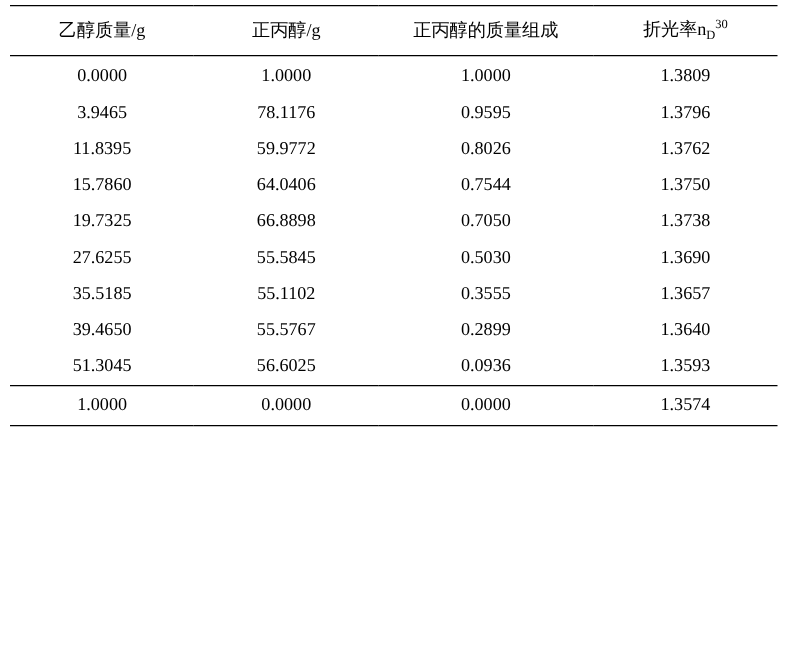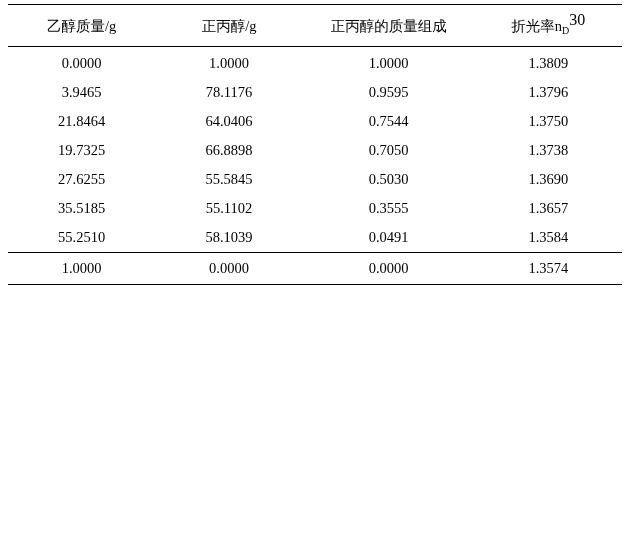--- a/index.html
+++ b/index.html
@@ -58,21 +58,21 @@
   }
   .col-a { width: 24%; }
   .col-b { width: 24%; }
   .col-c { width: 28%; }
   .col-d { width: 24%; }
   sub {
     font-size: 10px;
     vertical-align: -3px;
   }
   sup {
-    font-size: 16px;
+    font-size: 10px;
     vertical-align: 6px;
     text-align: center;
   }
   .hdr-ri {
     letter-spacing: 0;
   }
 </style>
 </head>
 <body>
 
@@ -99,21 +99,27 @@
         <td>1.0000</td>
         <td>1.3809</td>
       </tr>
       <tr class="data-row">
         <td>3.9465</td>
         <td>78.1176</td>
         <td>0.9595</td>
         <td>1.3796</td>
       </tr>
       <tr class="data-row">
-        <td>21.8464</td>
+        <td>11.8395</td>
+        <td>59.9772</td>
+        <td>0.8026</td>
+        <td>1.3762</td>
+      </tr>
+      <tr class="data-row">
+        <td>15.7860</td>
         <td>64.0406</td>
         <td>0.7544</td>
         <td>1.3750</td>
       </tr>
       <tr class="data-row">
         <td>19.7325</td>
         <td>66.8898</td>
         <td>0.7050</td>
         <td>1.3738</td>
       </tr>
@@ -123,24 +129,30 @@
         <td>0.5030</td>
         <td>1.3690</td>
       </tr>
       <tr class="data-row">
         <td>35.5185</td>
         <td>55.1102</td>
         <td>0.3555</td>
         <td>1.3657</td>
       </tr>
       <tr class="data-row">
-        <td>55.2510</td>
-        <td>58.1039</td>
-        <td>0.0491</td>
-        <td>1.3584</td>
+        <td>39.4650</td>
+        <td>55.5767</td>
+        <td>0.2899</td>
+        <td>1.3640</td>
+      </tr>
+      <tr class="data-row">
+        <td>51.3045</td>
+        <td>56.6025</td>
+        <td>0.0936</td>
+        <td>1.3593</td>
       </tr>
       <tr class="total-row">
         <td>1.0000</td>
         <td>0.0000</td>
         <td>0.0000</td>
         <td>1.3574</td>
       </tr>
     </tbody>
   </table>
 </div>

